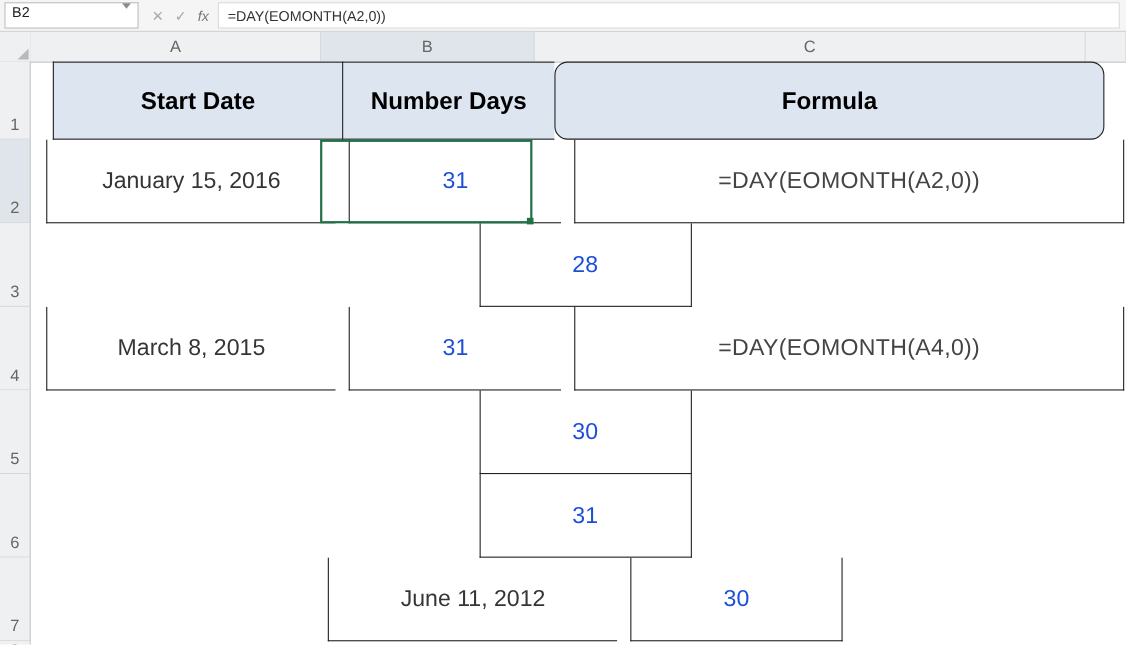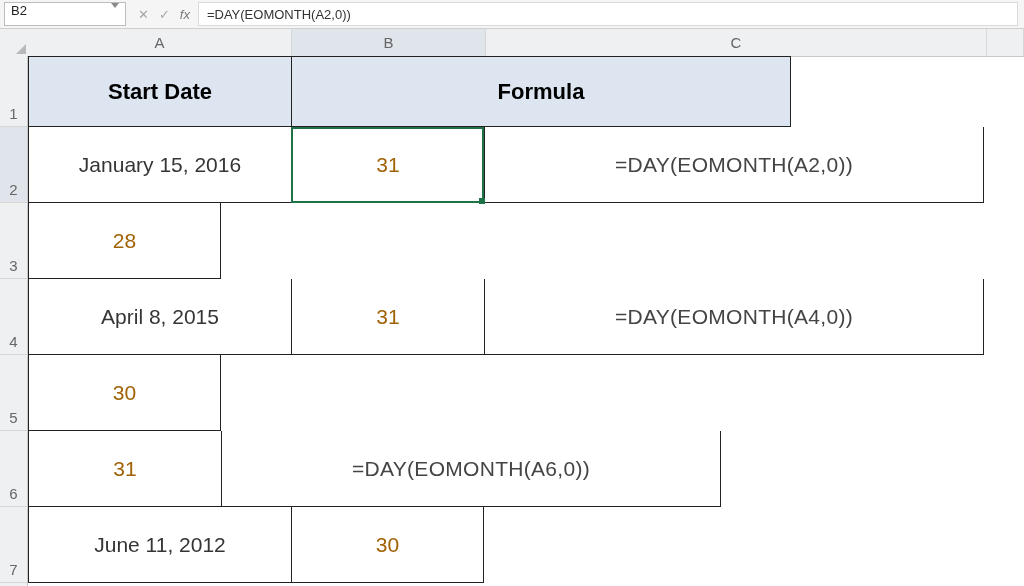--- a/index.html
+++ b/index.html
@@ -28,34 +28,34 @@
   .ch{display:flex;align-items:center;justify-content:center;
     color:#666;font-size:15px;border-right:1px solid #d7d7d7;}
   .ch.sel{background:#dfe5ea;}
   .body{position:absolute;left:0;right:0;top:27px;bottom:0;}
   .rowheads{position:absolute;left:0;top:0;width:28px;}
   .rh{display:flex;align-items:flex-end;justify-content:center;padding-bottom:4px;
     color:#666;font-size:15px;border-bottom:1px solid #d7d7d7;border-right:1px solid #c7c7c7;
     background:#eef0f2;box-sizing:border-box;}
   .rh.sel{background:#dfe5ea;}
   .cells{position:absolute;left:28px;top:0;right:0;}
-  .row{display:flex;}
+  .row{display:flex;justify-content:center;}
   .cell{display:flex;align-items:center;justify-content:center;color:#333;
     box-sizing:border-box;}
   
   .cA{width:263px;} .cB{width:193px;} .cC{width:500px;} .cRest{flex:1;}
   
   .hdr .cell{background:#dde5f1;border:1px solid #222;border-right:none;
     font-weight:bold;font-size:22px;color:#000;}
-  .hdr .cell:last-of-type{border-right:1px solid #222;}
+  .hdr .cell:last-of-type{border-right:1px solid #222;border-radius:12px;}
   .datacell{border:1px solid #222;border-top:none;border-right:none;font-size:21px;
-    color:#353535;text-align:center;}
+    color:#353535;text-align:center;margin-left:12px;}
   .row .datacell:last-of-type{border-right:1px solid #222;}
   .mono{font-family:Arial,Helvetica,sans-serif;letter-spacing:.3px;color:#444;}
-  .dim{color:#a16207;}
+  .dim{color:#1d4ed8;}
   
   .active{position:absolute;border:2px solid #1f7246;box-sizing:border-box;pointer-events:none;}
   .active::after{content:"";position:absolute;right:-3px;bottom:-3px;width:6px;height:6px;
     background:#1f7246;}
   
   .rh.tiny{height:12px;padding-bottom:0;font-size:9px;align-items:center;}
   .chevdown{width:0;height:0;border-left:4px solid transparent;border-right:4px solid transparent;
     border-top:5px solid #8a8a8a;}
 </style>
 </head>
@@ -120,20 +120,23 @@
           <span>8</span>
         </div>
     </div>
 
     <div class="cells">
 
       <div class="row hdr" style="height:71px">
         <div class="cell cA">
             <span>Start Date</span>
           </div>
+        <div class="cell cB">
+            <span>Number Days</span>
+          </div>
         <div class="cell cC">
             <span>Formula</span>
           </div>
       </div>
 
       <div class="row" style="height:76px">
         <div class="cell datacell cA">
             <span>January 15, 2016</span>
           </div>
         <div class="cell datacell cB dim">
@@ -143,41 +146,38 @@
             <span>=DAY(EOMONTH(A2,0))</span>
           </div>
       </div>
       <div class="row" style="height:76px">
         <div class="cell datacell cB dim">
             <span>28</span>
           </div>
       </div>
       <div class="row" style="height:76px">
         <div class="cell datacell cA">
-            <span>April 8, 2015</span>
+            <span>March 8, 2015</span>
           </div>
         <div class="cell datacell cB dim">
             <span>31</span>
           </div>
         <div class="cell datacell cC mono">
             <span>=DAY(EOMONTH(A4,0))</span>
           </div>
       </div>
       <div class="row" style="height:76px">
         <div class="cell datacell cB dim">
             <span>30</span>
           </div>
       </div>
       <div class="row" style="height:76px">
         <div class="cell datacell cB dim">
             <span>31</span>
           </div>
-        <div class="cell datacell cC mono">
-            <span>=DAY(EOMONTH(A6,0))</span>
-          </div>
       </div>
       <div class="row" style="height:76px">
         <div class="cell datacell cA">
             <span>June 11, 2012</span>
           </div>
         <div class="cell datacell cB dim">
             <span>30</span>
           </div>
       </div>
 

